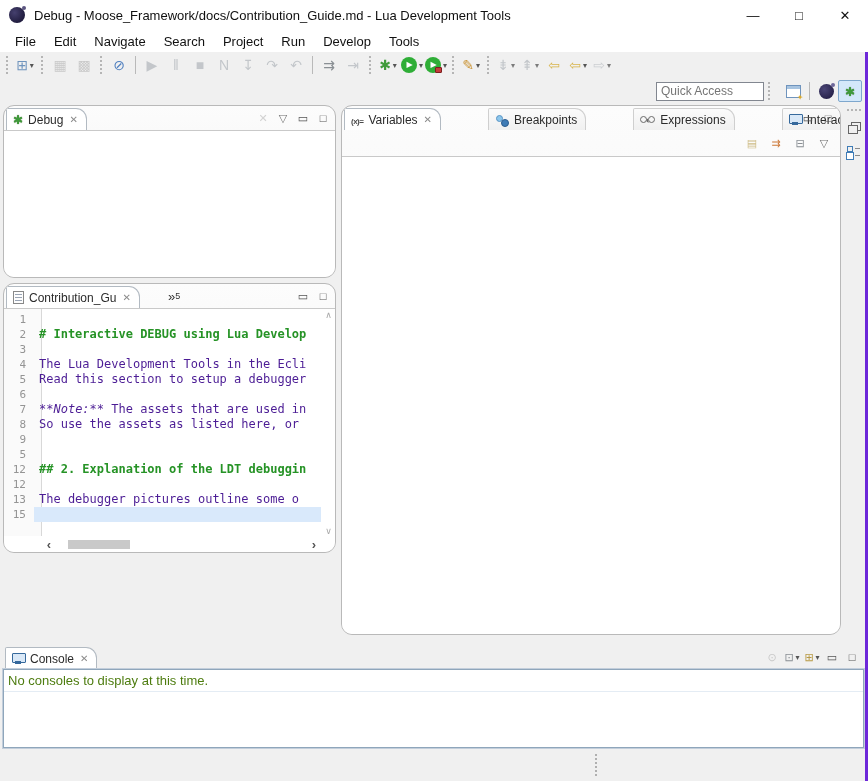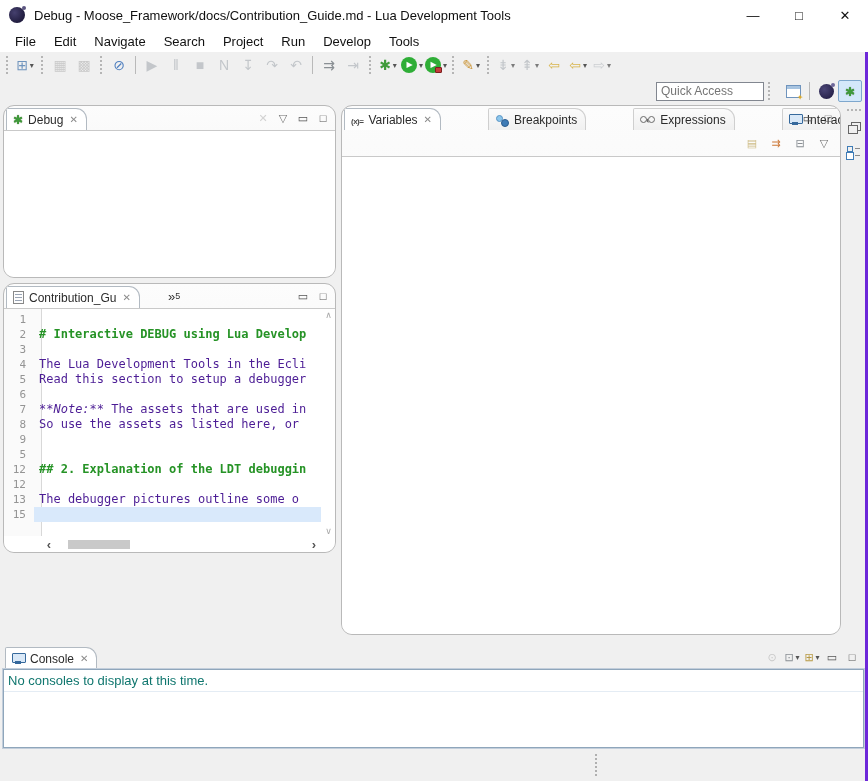--- a/index.html
+++ b/index.html
@@ -95,21 +95,21 @@
   .ed-text .italic { font-style:italic; }
   .vsb { position:absolute; right:0; top:1px; bottom:16px; width:13px; display:flex; flex-direction:column; justify-content:space-between; align-items:center; color:#a9a9a9; font-size:9px; }
   .hsb { position:absolute; left:38px; right:14px; bottom:0; height:15px; display:flex; align-items:center; color:#555; }
   .hsb .arr { width:14px; text-align:center; font-size:13px; font-weight:bold; flex:none; }
   .hsb .track { position:relative; flex:1; height:100%; }
   .hsb .thumb { position:absolute; left:12px; top:3px; width:62px; height:9px; background:#c9c9c9; }
 
   
   .console-part { position:absolute; background:transparent; overflow:visible; }
   .console-content { position:absolute; left:0; right:0; top:24px; bottom:0; background:#fff; border:1px solid var(--console-border); box-shadow:0 0 0 1px #c3cedb; }
-  .console-msg { font-size:13px; color:#0f766e; padding:3px 4px; border-bottom:1px solid #e4ecf4; }
+  .console-msg { font-size:13px; color:#4d7c0f; padding:3px 4px; border-bottom:1px solid #e4ecf4; }
 
   
   .right-trim { position:absolute; right:0; top:105px; width:23px; height:540px; display:flex; flex-direction:column; align-items:center; }
   .h-dots { width:14px; height:3px; border-top:2px dotted #b5b5b5; margin:4px 0 6px 0; }
   .trim-btn { width:18px; height:18px; display:flex; align-items:center; justify-content:center; margin-bottom:6px; }
 
   
   .status-trim { position:absolute; left:0; top:750px; width:868px; height:31px; }
   .v-dots { position:absolute; left:595px; top:4px; height:22px; width:3px; border-left:2px dotted #b0b0b0; }
 </style>

